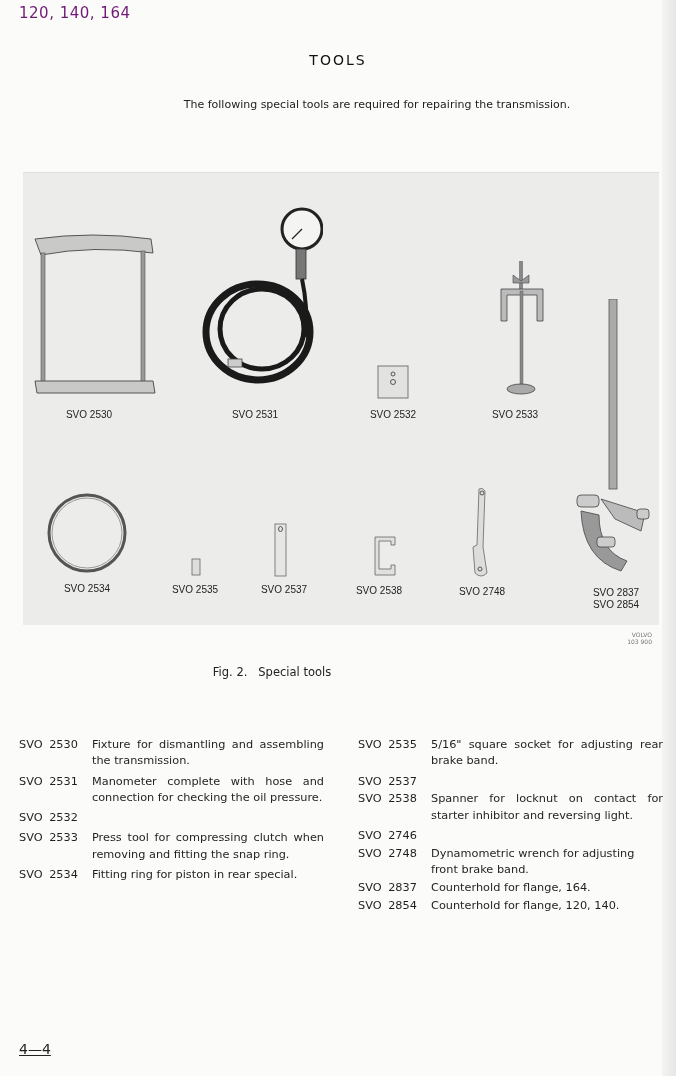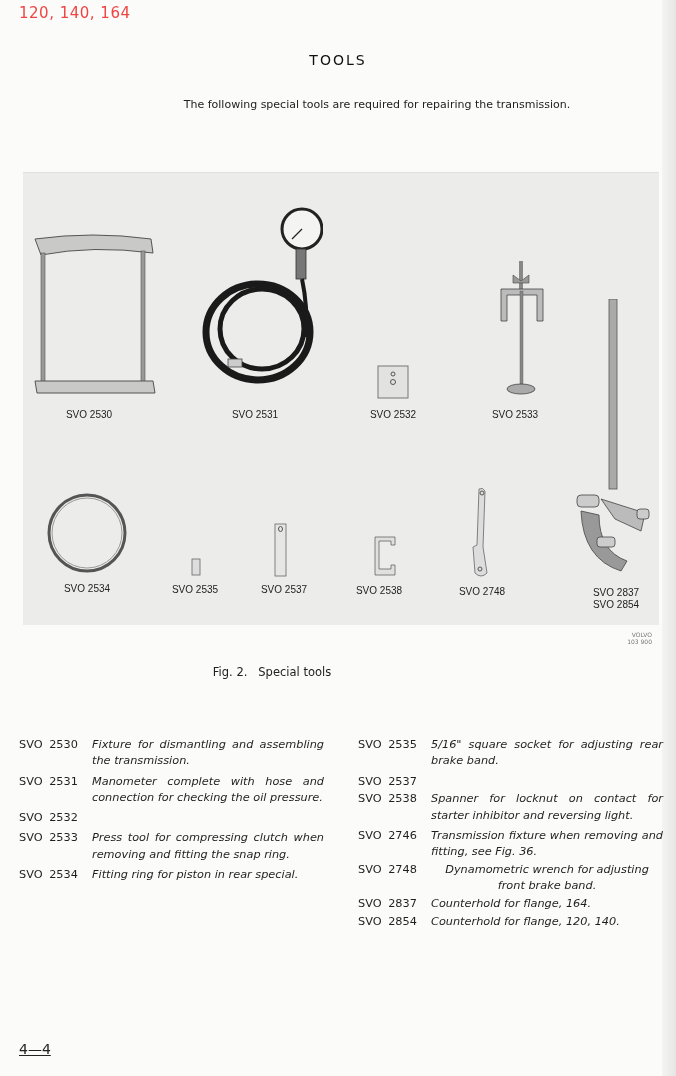--- a/index.html
+++ b/index.html
@@ -1,35 +1,35 @@
 <!DOCTYPE html>
 <html><head>
 <meta charset="utf-8">
 <style>
   html, body { margin:0; padding:0; }
   body { width:676px; height:1076px; background:#fbfbf9; position:relative; overflow:hidden;
          font-family:"DejaVu Sans", sans-serif; color:#1a1a1a; }
   .right-edge { position:absolute; right:0; top:0; width:14px; height:1076px;
                 background:linear-gradient(to right,#f4f4f2,#e6e6e4); }
-  .models { position:absolute; left:19px; top:4px; font-size:15px; letter-spacing:0.5px; color:#ef4444; }
+  .models { position:absolute; left:19px; top:4px; font-size:15px; letter-spacing:0.5px; color:#701a75; }
   .title { position:absolute; left:0; width:676px; top:52px; text-align:center;
            font-size:14px; letter-spacing:2px; color:#111; }
   .intro { position:absolute; left:0; width:676px; top:98px; text-align:center; font-size:11px; color:#222;margin-left:39px; }
   .figure { position:absolute; left:23px; top:172px; width:636px; height:452px; background:#ececea;
             border-top:1px solid #e0e0de; }
   .fig-label { position:absolute; font-size:10px; color:#222; text-align:center; line-height:12px;
                font-family:"Liberation Sans", sans-serif; }
   .fig-code { position:absolute; right:24px; top:631px; font-size:6px; color:#777; text-align:right; line-height:7px; }
   .caption { position:absolute; left:0; width:544px; top:665px; text-align:center; font-size:11.5px; color:#222; }
   .col { position:absolute; top:737px; font-size:11.3px; line-height:16.3px; color:#1f1f1f; }
   .col.left { left:19px; width:305px; }
   .col.right { left:358px; width:305px; }
   .entry { display:flex; margin-bottom:1.5px; }
   .code { width:73px; flex:none; white-space:nowrap; word-spacing:3px; }
-  .desc { flex:1; text-align:justify;font-style:italic; }
+  .desc { flex:1; text-align:justify; }
   .pagenum { position:absolute; left:19px; top:1041px; font-size:14px; color:#222;text-decoration:underline; }
   svg { position:absolute; }
 </style>
 </head>
 <body>
 
 <div class="right-edge"></div>
 
 <div class="models">120, 140, 164</div>
 <div class="title">TOOLS</div>
@@ -150,25 +150,24 @@
   </div>
   <div class="entry">
     <span class="code">SVO 2537</span>
   </div>
   <div class="entry" style="margin-bottom:4px">
     <span class="code">SVO 2538</span>
     <span class="desc">Spanner for locknut on contact for starter inhibitor and reversing light.</span>
   </div>
   <div class="entry" style="">
     <span class="code">SVO 2746</span>
-    <span class="desc">Transmission fixture when removing and fitting, see Fig. 36.</span>
   </div>
   <div class="entry">
     <span class="code">SVO 2748</span>
-    <span class="desc" style="text-align:center">Dynamometric wrench for adjusting front brake band.</span>
+    <span class="desc" style="text-align:left">Dynamometric wrench for adjusting front brake band.</span>
   </div>
   <div class="entry">
     <span class="code">SVO 2837</span>
     <span class="desc">Counterhold for flange, 164.</span>
   </div>
   <div class="entry">
     <span class="code">SVO 2854</span>
     <span class="desc">Counterhold for flange, 120, 140.</span>
   </div>
 </div>

